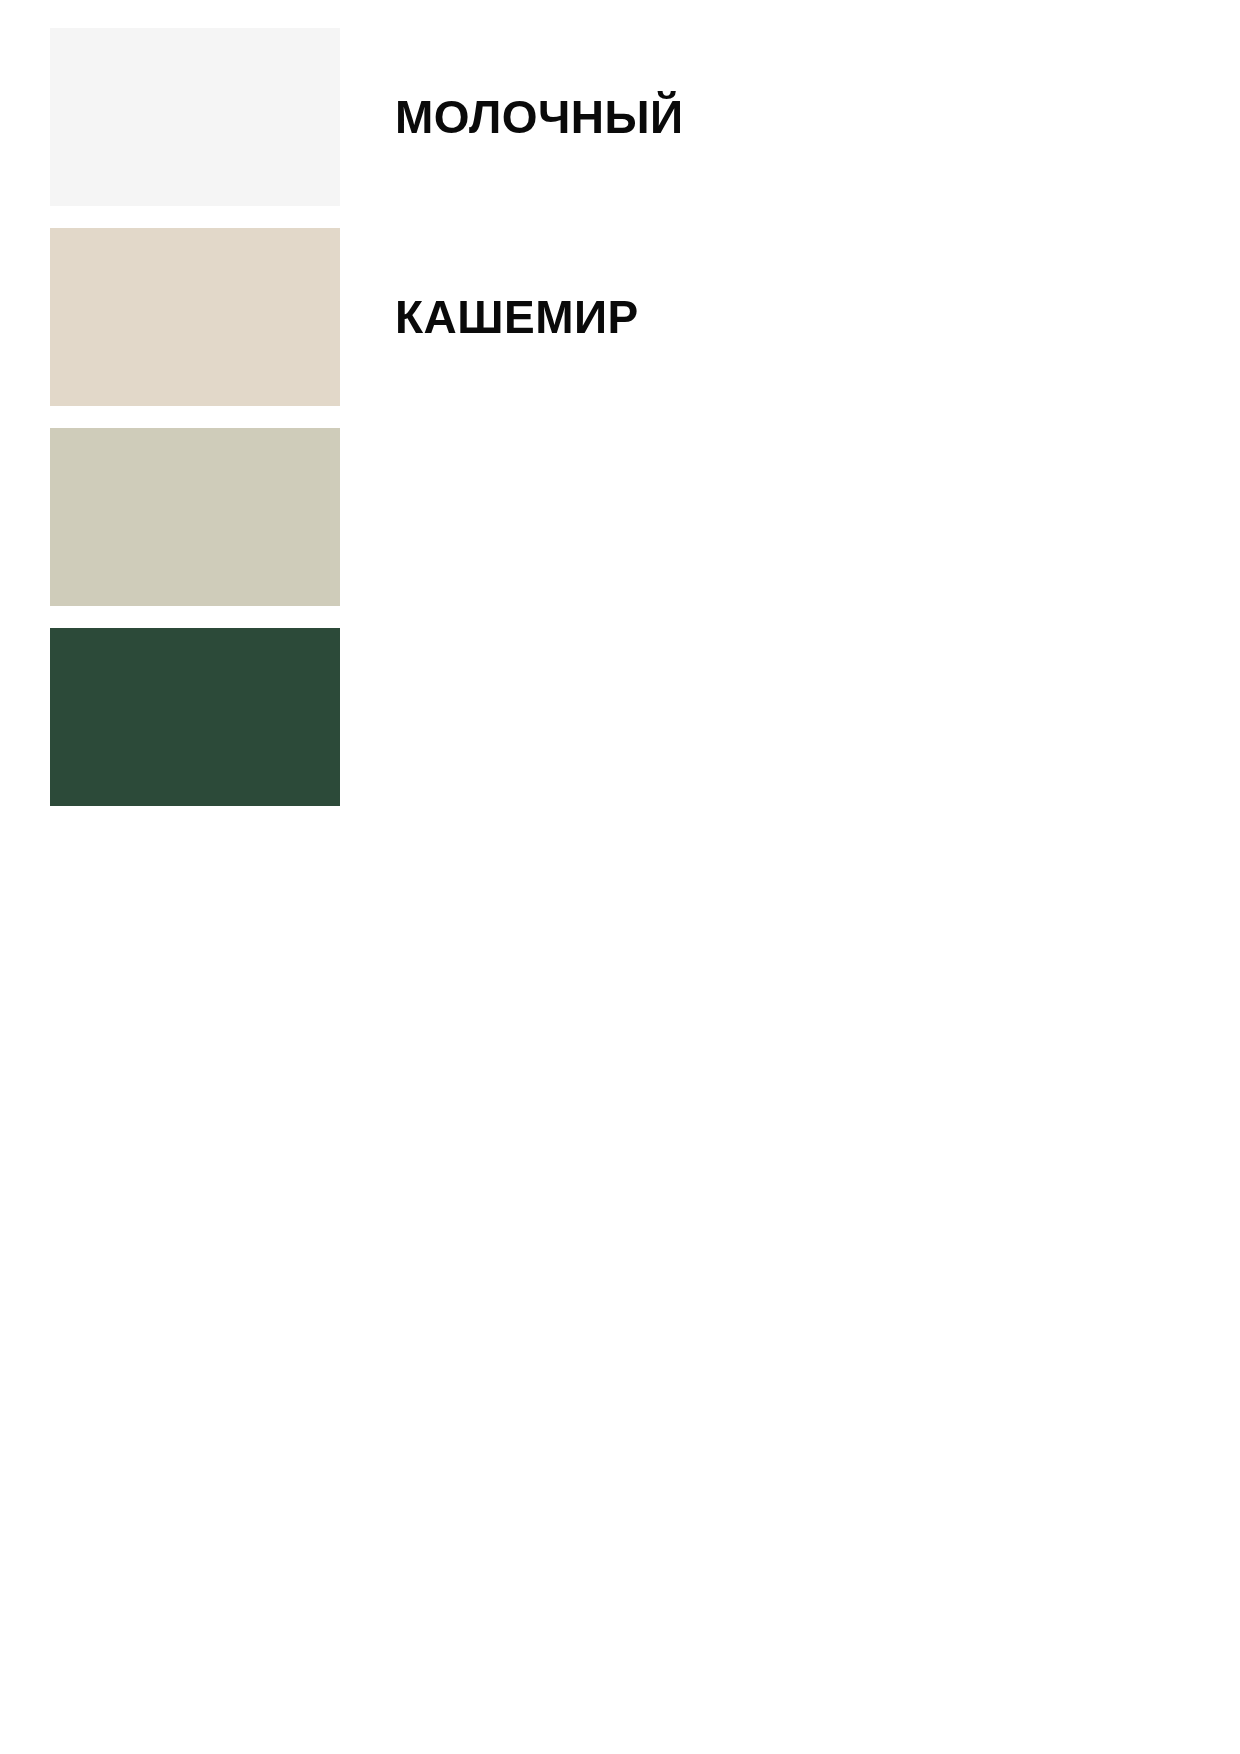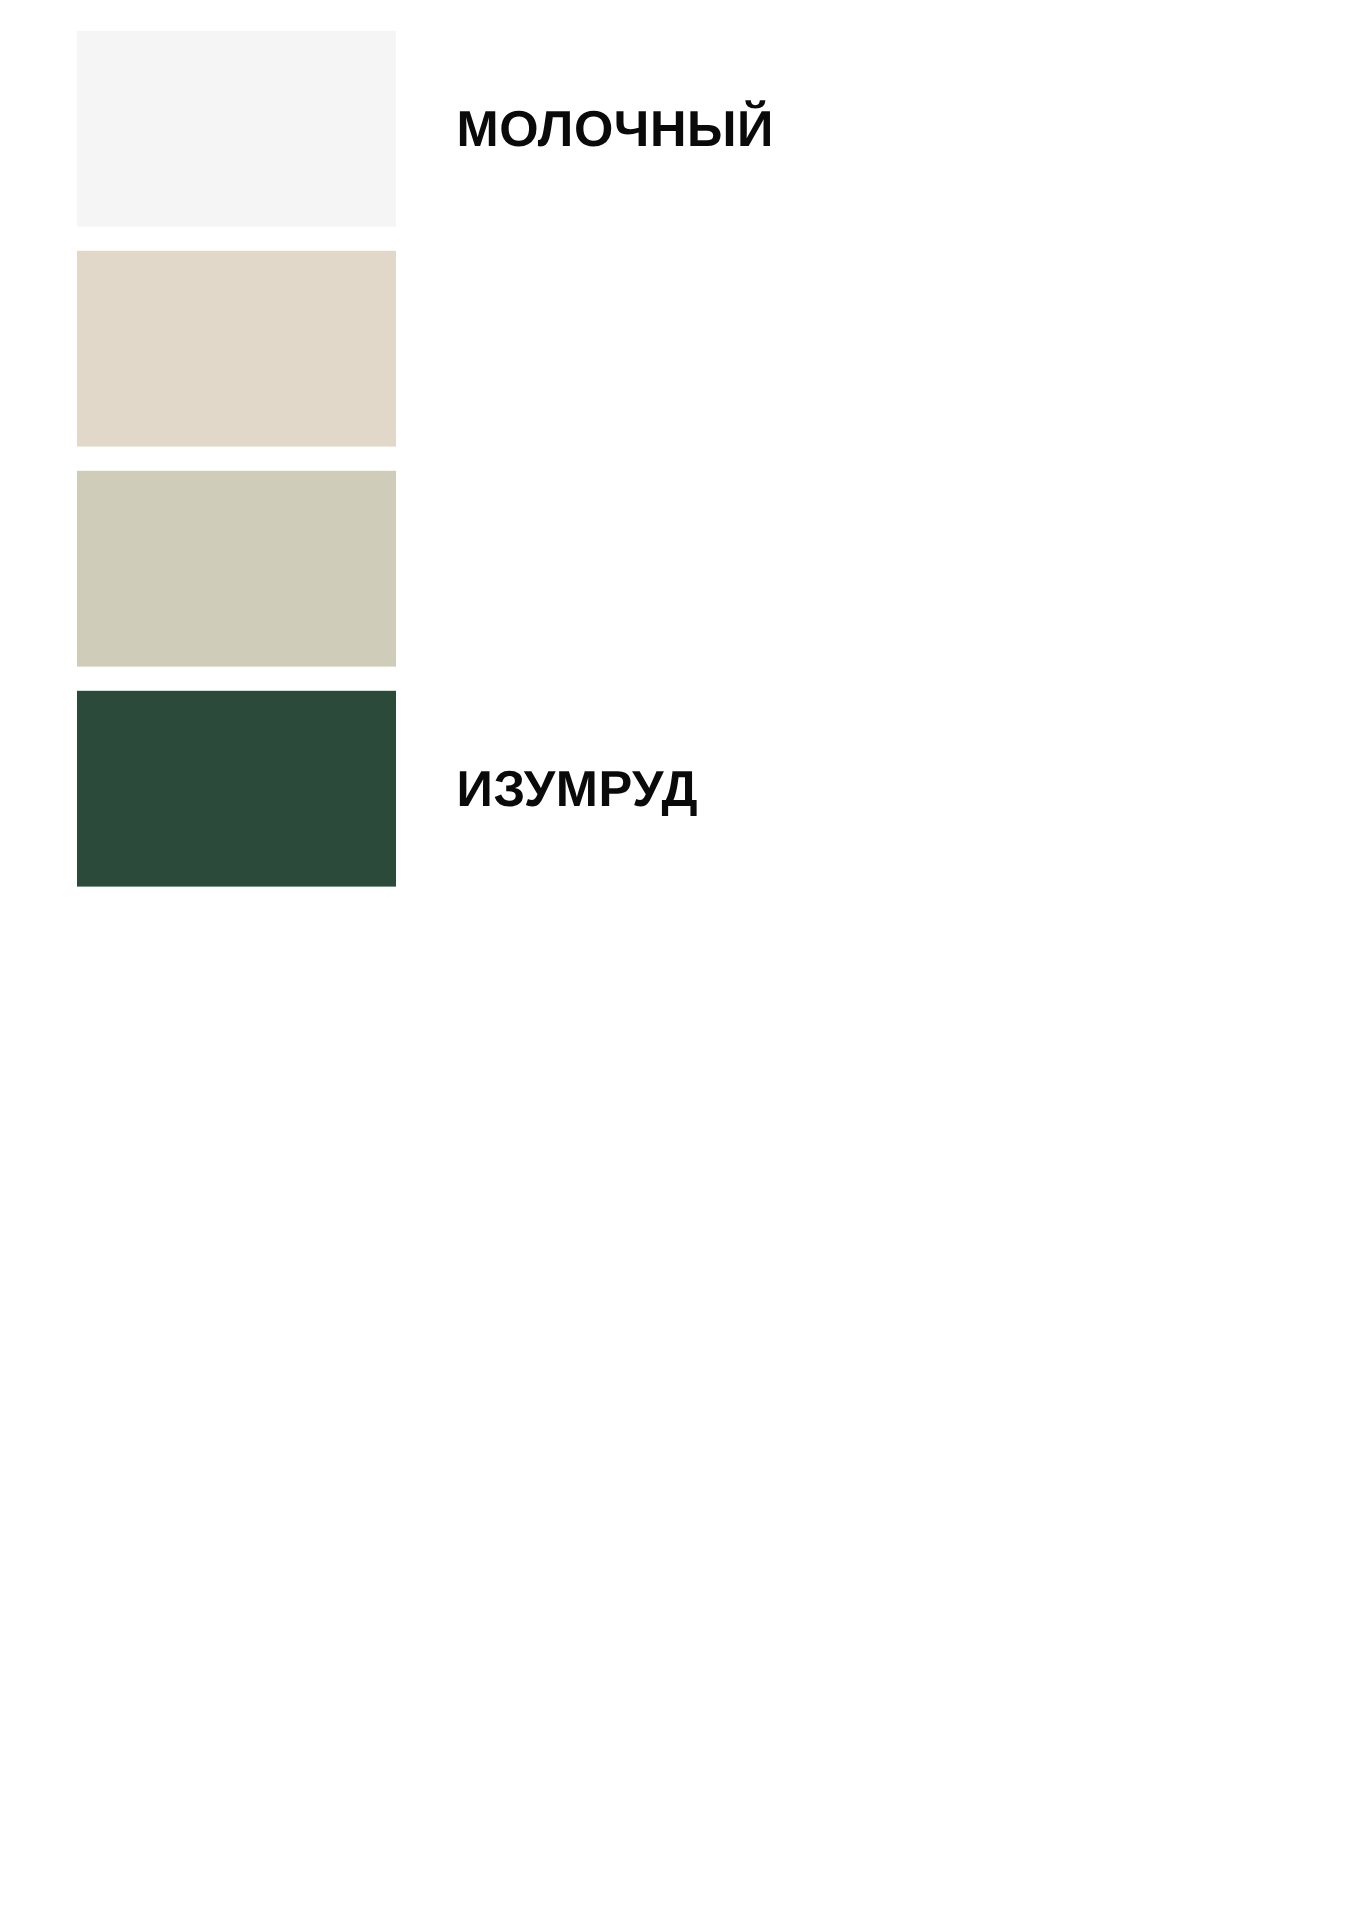--- a/index.html
+++ b/index.html
@@ -15,21 +15,21 @@
     overflow: hidden;
   }
 
   #palette-card {
     position: relative;
     width: 1240px;
     height: 1754px;
     background: #ffffff;
     box-sizing: border-box;
     padding-top: 28px;
-    padding-left: 70px;
+    padding-left: 50px;
   }
 
   .palette-list {
     display: flex;
     flex-direction: column;
     gap: 22px;
   }
 
   .palette-row {
     display: flex;
@@ -64,27 +64,27 @@
   <div class="palette-list">
 
     <div class="palette-row">
       <div class="swatch" style="background-color: rgb(245, 245, 245);"></div>
       <div class="swatch-label">МОЛОЧНЫЙ</div>
     </div>
 
 
     <div class="palette-row">
       <div class="swatch" style="background-color: rgb(226, 216, 201);"></div>
+      <div class="swatch-label">КАШЕМИР</div>
     </div>
 
     <div class="palette-row">
       <div class="swatch" style="background-color: rgb(207, 204, 186);"></div>
     </div>
 
 
     <div class="palette-row">
       <div class="swatch" style="background-color: rgb(44, 74, 57);"></div>
-      <div class="swatch-label">ИЗУМРУД</div>
     </div>
 
 
   </div>
 </div>
 
 </body></html>

